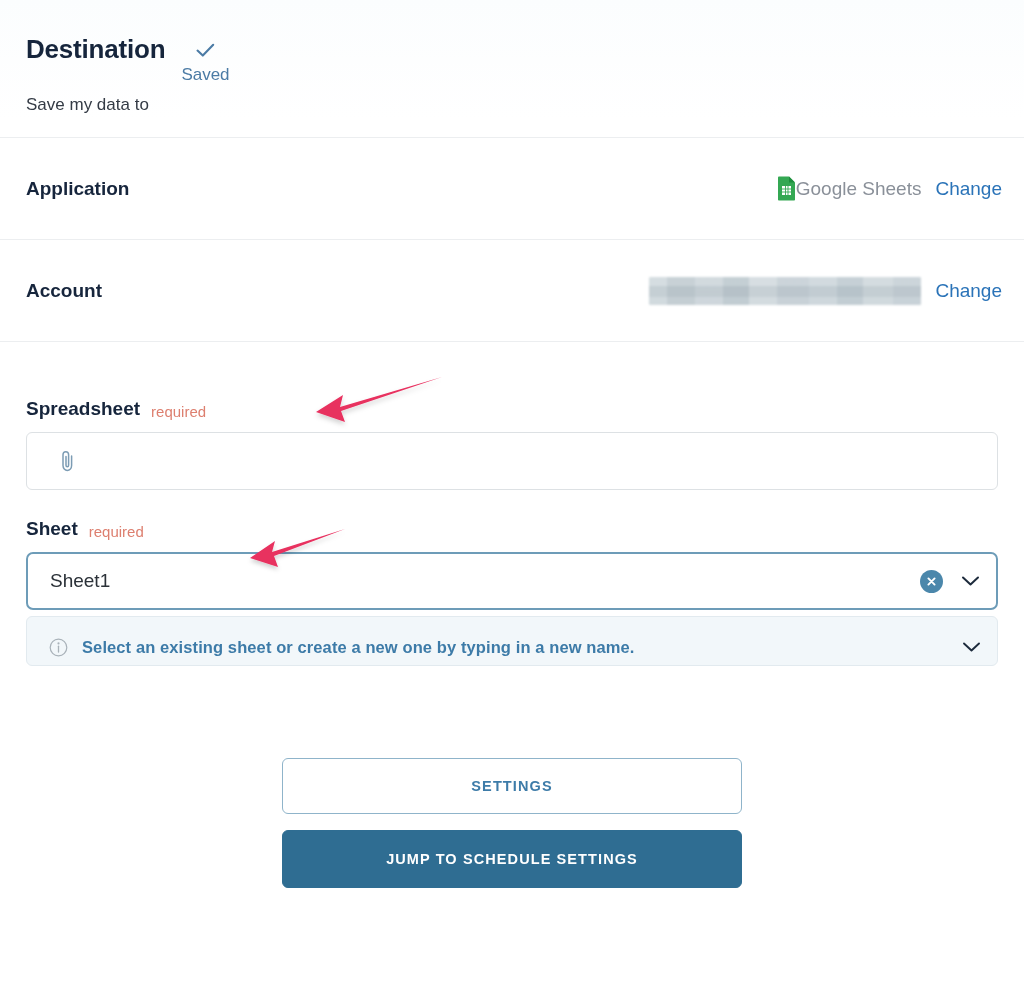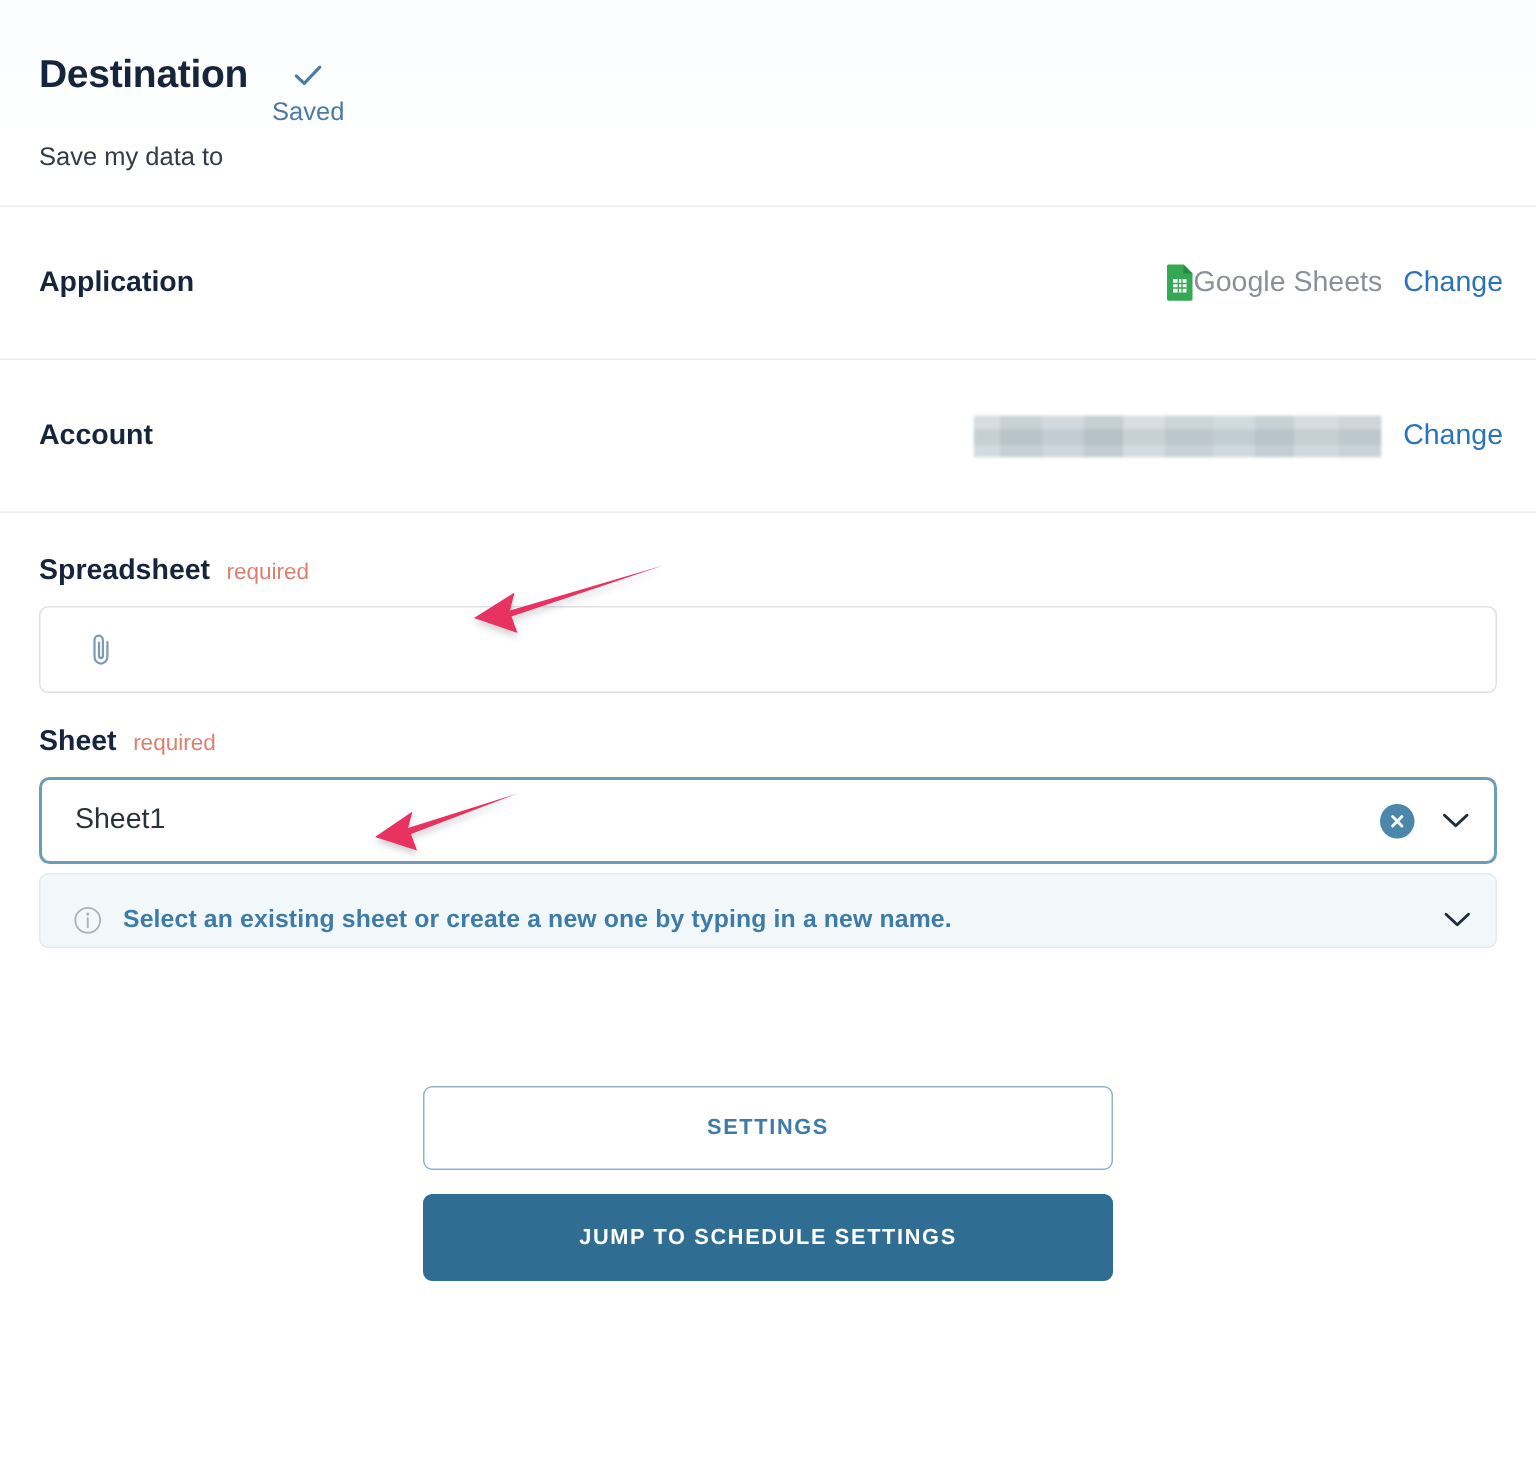--- a/index.html
+++ b/index.html
@@ -117,23 +117,24 @@
     filter: blur(1.2px);
   }
 
   
   .form {
     padding: 28px 26px 0 26px;
   }
   .field { margin-bottom: 22px; }
   .field-label-line {
     display: flex;
-    align-items: center;
+    align-items: flex-end;
     gap: 11px;
     margin-bottom: 12px;
+    margin-top: 28px;
   }
   .field-label {
     font-size: 19px;
     font-weight: bold;
     color: #16253c;
   }
   .required {
     font-size: 15px;
     color: #dd7f6f;
   }

